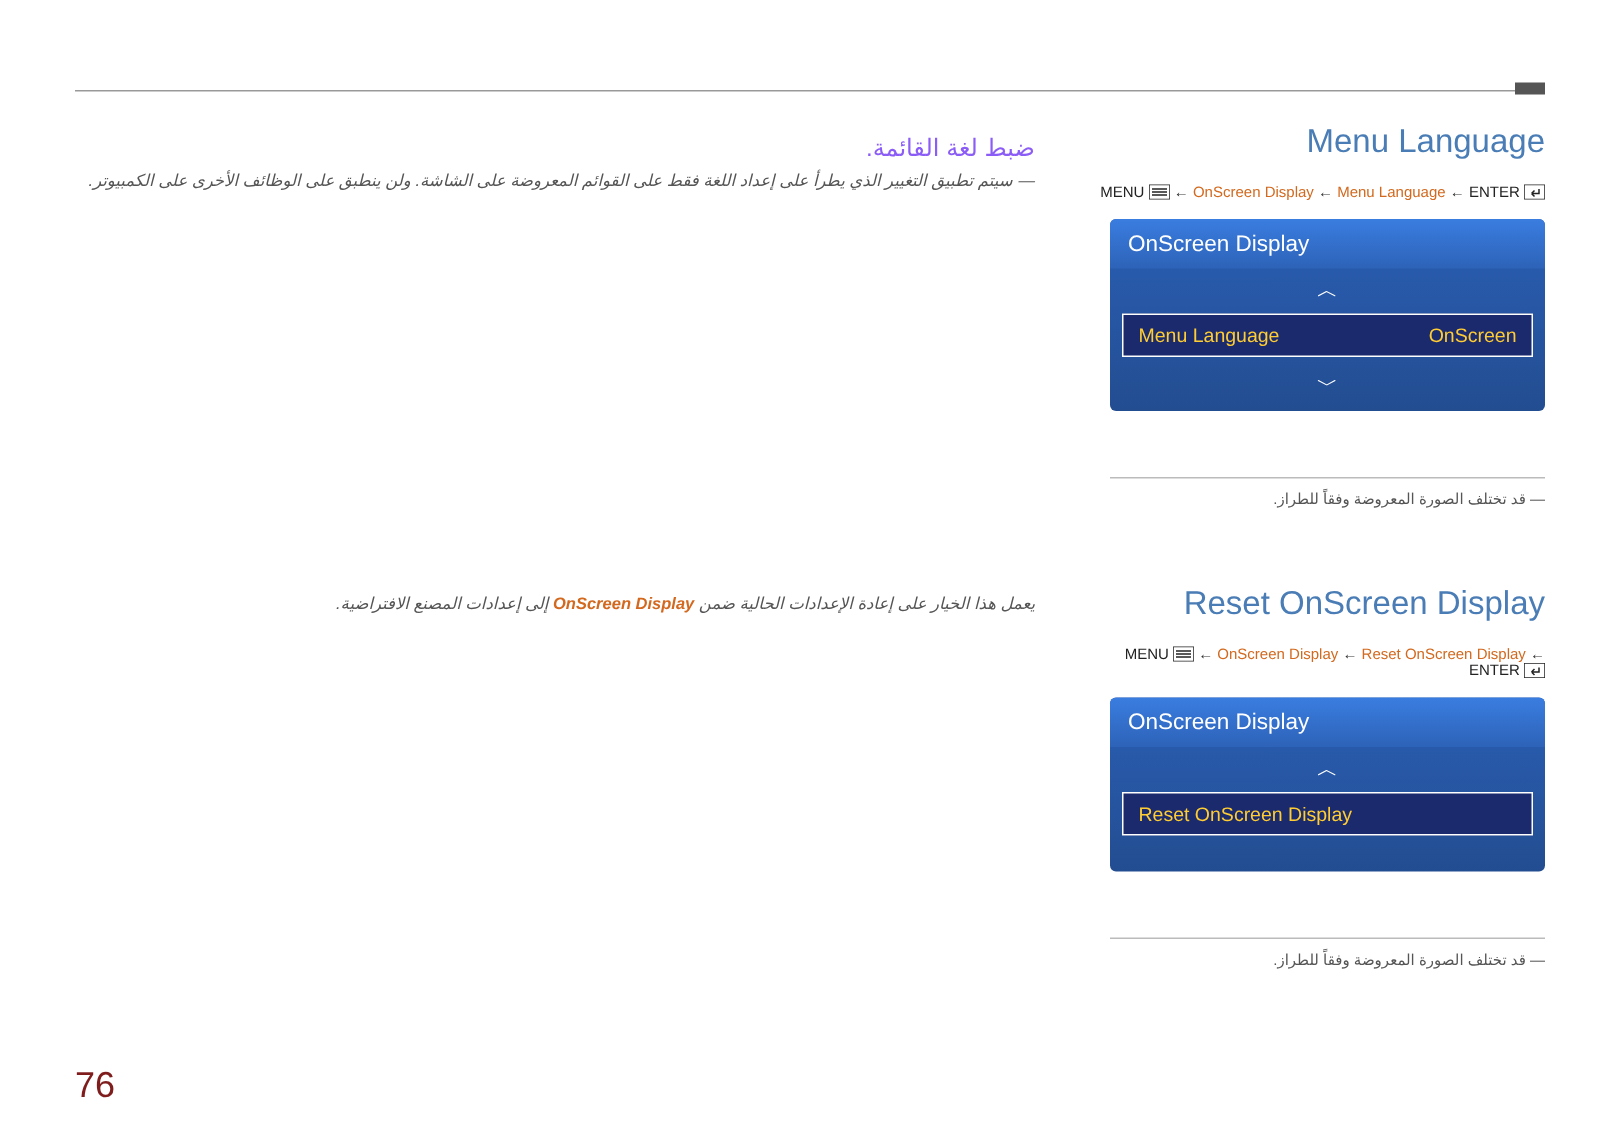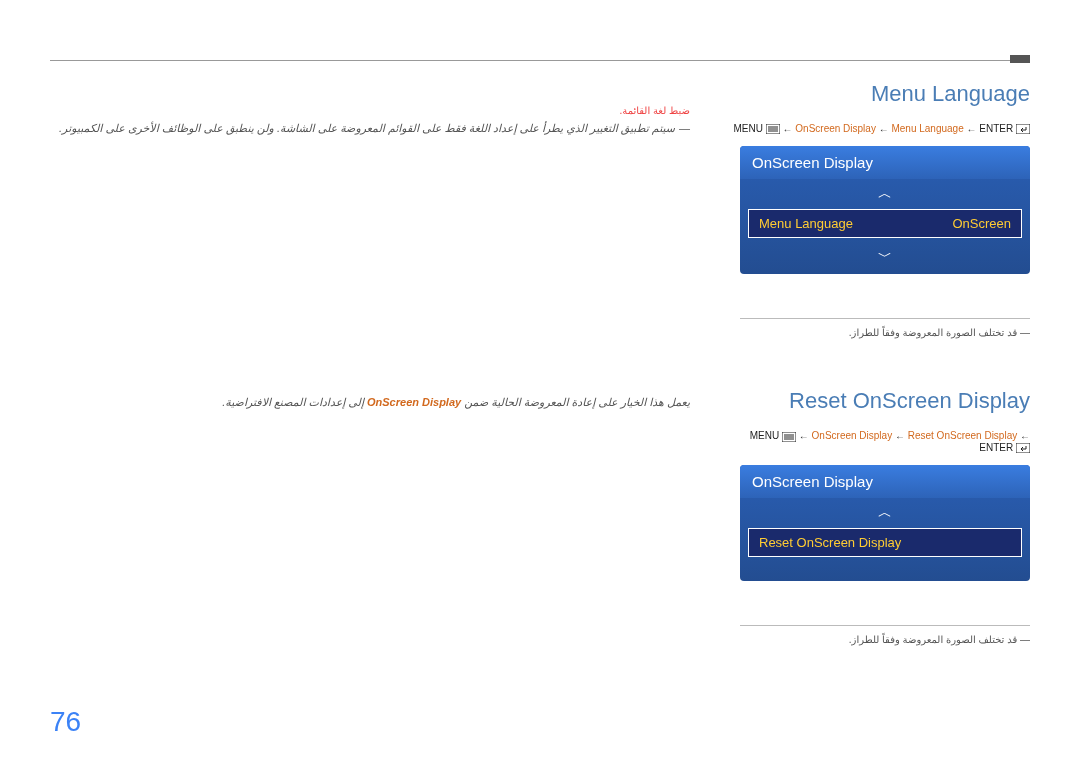--- a/index.html
+++ b/index.html
@@ -103,43 +103,43 @@
     margin-top: 44px;
     margin-bottom: 8px;
   }
   .note-text {
     font-size: 10px;
     color: #555;
     direction: rtl;
     text-align: right;
   }
   .ar-title {
-    font-size: 10px;
-    color: #ef4444;
-    direction: rtl;
-    margin-top: 24px;
+    font-size: 16px;
+    color: #8b5cf6;
+    direction: rtl;
+    margin-top: 8px;
     margin-bottom: 4px;
   }
   .ar-body {
     font-size: 11px;
     color: #555;
     direction: rtl;
     line-height: 1.6;
     font-style: italic;
   }
   .dash-lead { margin-left: 4px; }
   .section2 .left-col { padding-top: 6px; }
   .section2 { margin-top: 50px; }
   .ar-body .orange-inline { color: #d2691e; font-weight: bold; }
   .page-num {
     position: absolute;
     left: 50px;
     bottom: 25px;
-    font-size: 28px;
-    color: #3b82f6;
+    font-size: 24px;
+    color: #7f1d1d;
   }
   .chev { display:inline-block; font-family: Arial; }
   svg.menu-icon, svg.enter-icon { vertical-align: middle; }
 </style>
 </head>
 <body>
 
 <div class="corner-mark"></div>
 <div class="top-rule"></div>
 
@@ -221,18 +221,18 @@
       </div>
       <div class="osd-bottom-pad"></div>
     </div>
 
     <hr class="note-hr">
     <div class="note-text">― <span>قد تختلف الصورة المعروضة وفقاً للطراز.</span></div>
   </div>
 
   <div class="left-col">
     <div class="ar-body">
-      <span>يعمل هذا الخيار على إعادة المعروضة الحالية ضمن </span><span class="orange-inline">OnScreen Display</span><span> إلى إعدادات المصنع الافتراضية.</span>
+      <span>يعمل هذا الخيار على إعادة الإعدادات الحالية ضمن </span><span class="orange-inline">OnScreen Display</span><span> إلى إعدادات المصنع الافتراضية.</span>
     </div>
   </div>
 </div>
 
 <div class="page-num">76</div>
 
 </body></html>

